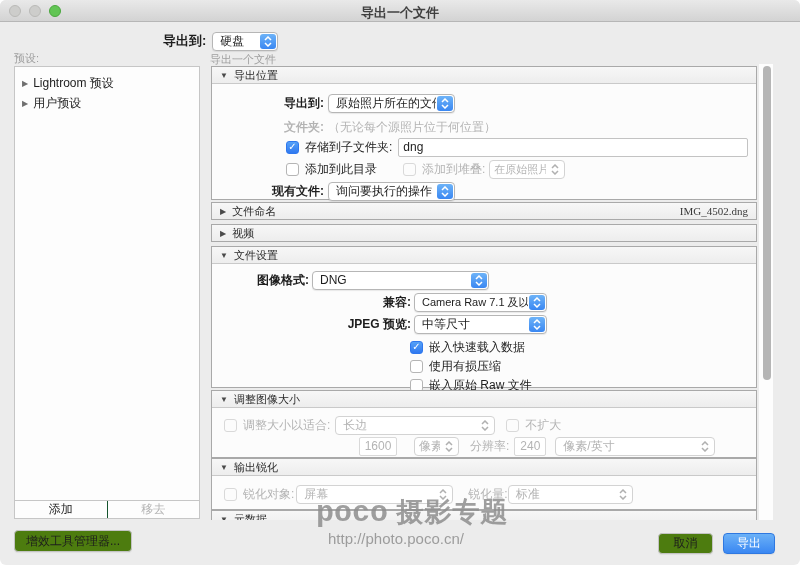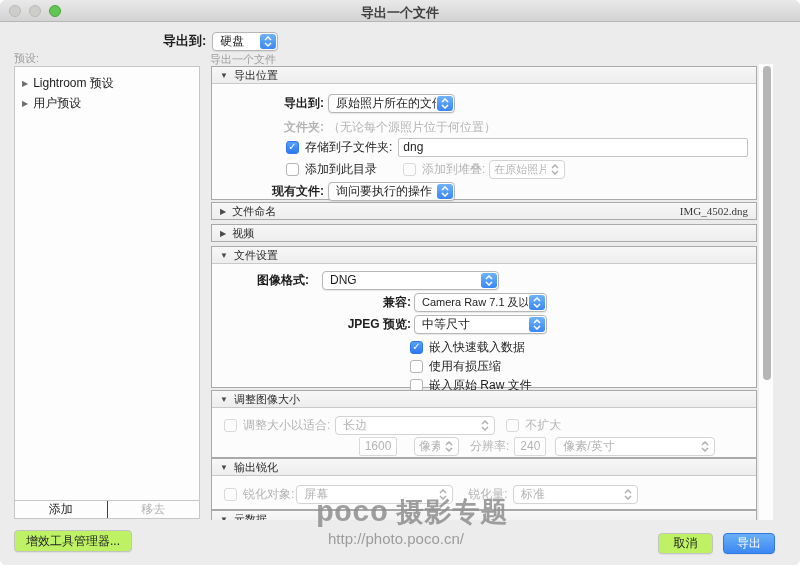--- a/index.html
+++ b/index.html
@@ -62,32 +62,32 @@
   .section { position:absolute; left:0; width:546px; background:#fcfcfc; border:1px solid #a9a9a9; }
   .sec-head { height:16px; background:linear-gradient(#f7f7f7,#ededed); display:flex; align-items:center; padding:0 8px; }
   .sec-head .tri { font-size:8px; color:#4a4a4a; margin-right:6px; }
   .sec-title { font-size:11px; font-weight:normal; color:#2a2a2a; }
   .sec-extra { margin-left:auto; font-family:"Liberation Serif","DejaVu Serif",serif; font-size:11px; color:#3a3a3a; }
   .sec-body { position:relative; border-top:1px solid #c9c9c9; }
 
   .row { position:absolute; left:0; right:8px; height:20px; display:flex; align-items:center; }
   .lbl { font-weight:bold; text-align:right; flex-shrink:0; }
   .w112 { width:112px; margin-right:4px; }
-  .w97  { width:97px;  margin-right:13px; }
+  .w97  { width:97px;  margin-right:3px; }
   .w199 { width:199px; margin-right:3px; }
   .dis { color:#b4b4b4 !important; }
   .note { color:#b4b4b4; }
   .cblbl { margin-left:6px; white-space:nowrap; }
   .w127 { width:127px; } .w177 { width:177px; } .w133 { width:133px; }
   .w160 { width:160px; } .w157 { width:157px; } .w125 { width:125px; }
   .w76  { width:76px; }  .w45  { width:45px; }
 
   
   .btn { position:absolute; height:21px; border-radius:4px; display:flex; align-items:center; justify-content:center;
-    font-size:12px; background:#bef264; border:1px solid #c3c3c3; box-shadow:0 1px 1px rgba(0,0,0,.06); }
+    font-size:12px; background:#4d7c0f; border:1px solid #c3c3c3; box-shadow:0 1px 1px rgba(0,0,0,.06); }
   .plugin-btn { left:14px; top:530px; padding:0 11px; height:22px; }
   .cancel-btn { left:658px; top:533px; width:55px;text-align:right; }
   .export-btn { left:723px; top:533px; width:52px; background:linear-gradient(#6bb1f7,#3a87f2);
     border-color:#2f78e0; color:#fff; }
 
   
   .watermark { position:absolute; left:316px; top:498px; color:#8f8f8f; opacity:.85; pointer-events:none; line-height:1; }
   .wm1 { font-size:27px; font-weight:bold; letter-spacing:1px; }
   .wm1 .latin { font-size:30px; font-weight:600; letter-spacing:0;font-family:Liberation Mono, monospace; }
   .wm2 { font-size:15px; margin-top:3px; margin-left:12px; }
@@ -333,21 +333,21 @@
           <span class="select disabled w157" style="margin-left:2px">
             <span class="stxt">屏幕</span>
             <span class="stepper">
               <svg width="8" height="11" viewBox="0 0 8 11">
                   <path d="M1 4 L4 1 L7 4" stroke="#b0b0b0" fill="none" stroke-width="1.5"></path>
                   <path d="M1 7 L4 10 L7 7" stroke="#b0b0b0" fill="none" stroke-width="1.5"></path>
                 </svg>
             </span>
           </span>
           <span class="dis" style="margin-left:15px">锐化量:</span>
-          <span class="select disabled w125" style="margin-left:5px">
+          <span class="select disabled w125" style="">
             <span class="stxt">标准</span>
             <span class="stepper">
               <svg width="8" height="11" viewBox="0 0 8 11">
                   <path d="M1 4 L4 1 L7 4" stroke="#b0b0b0" fill="none" stroke-width="1.5"></path>
                   <path d="M1 7 L4 10 L7 7" stroke="#b0b0b0" fill="none" stroke-width="1.5"></path>
                 </svg>
             </span>
           </span>
         </div>
       </div>

